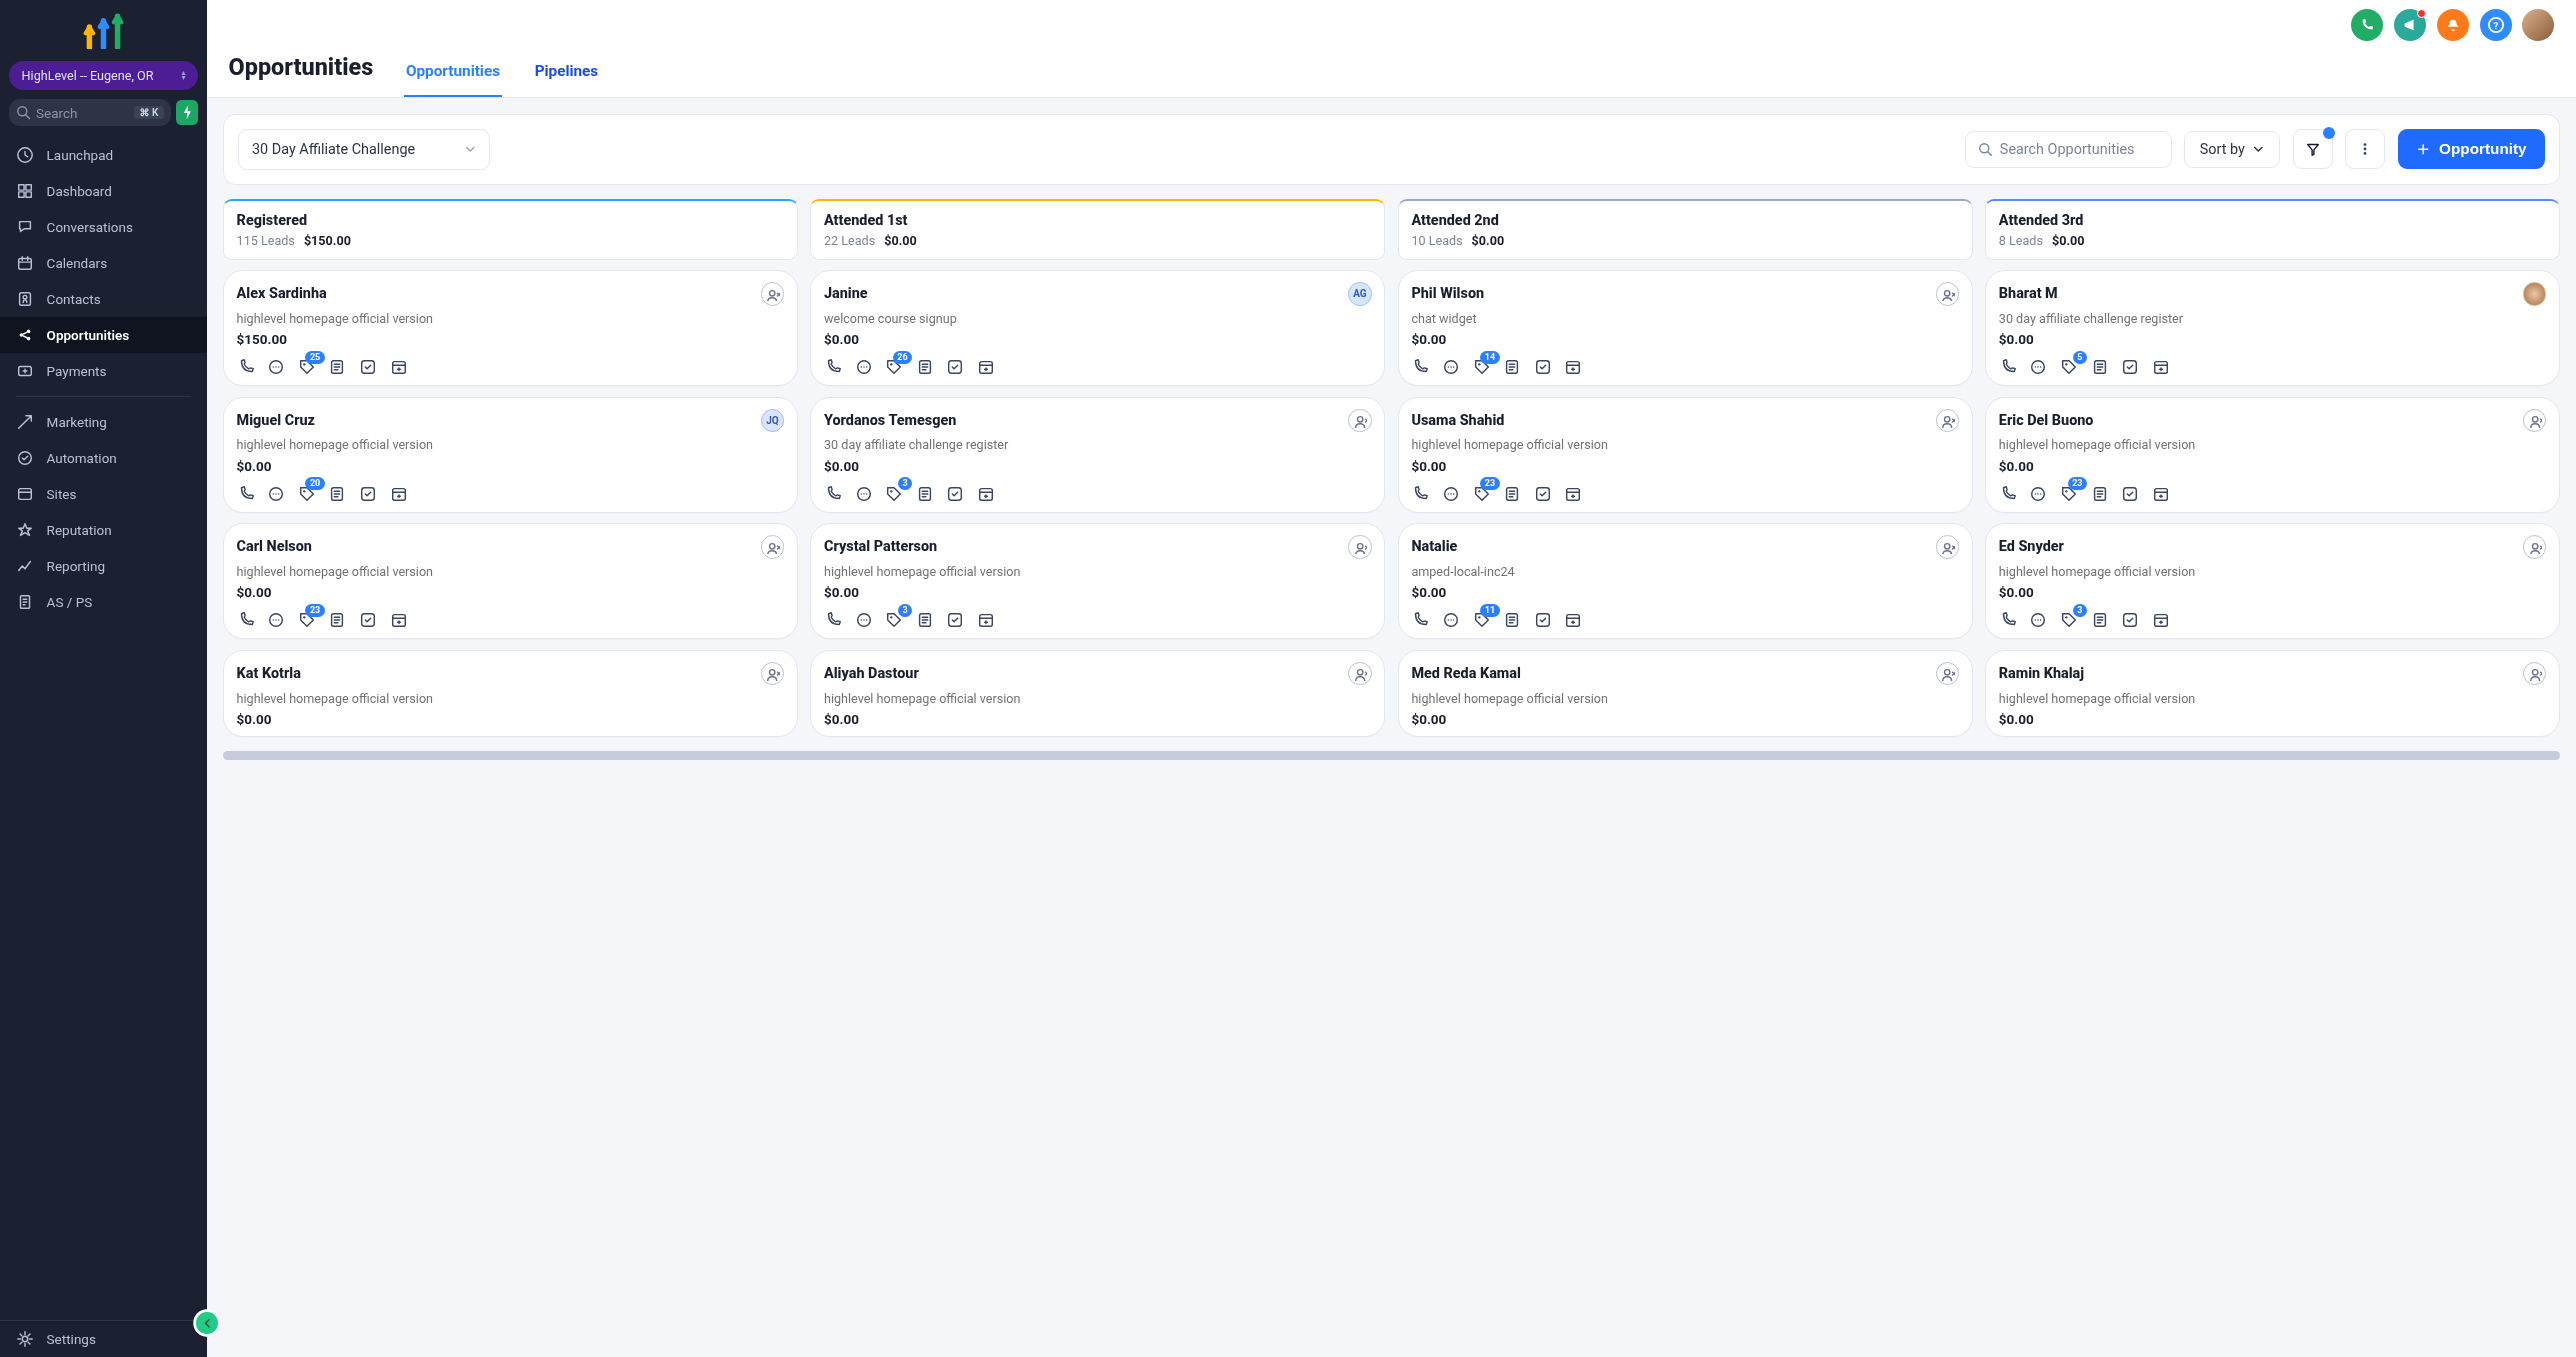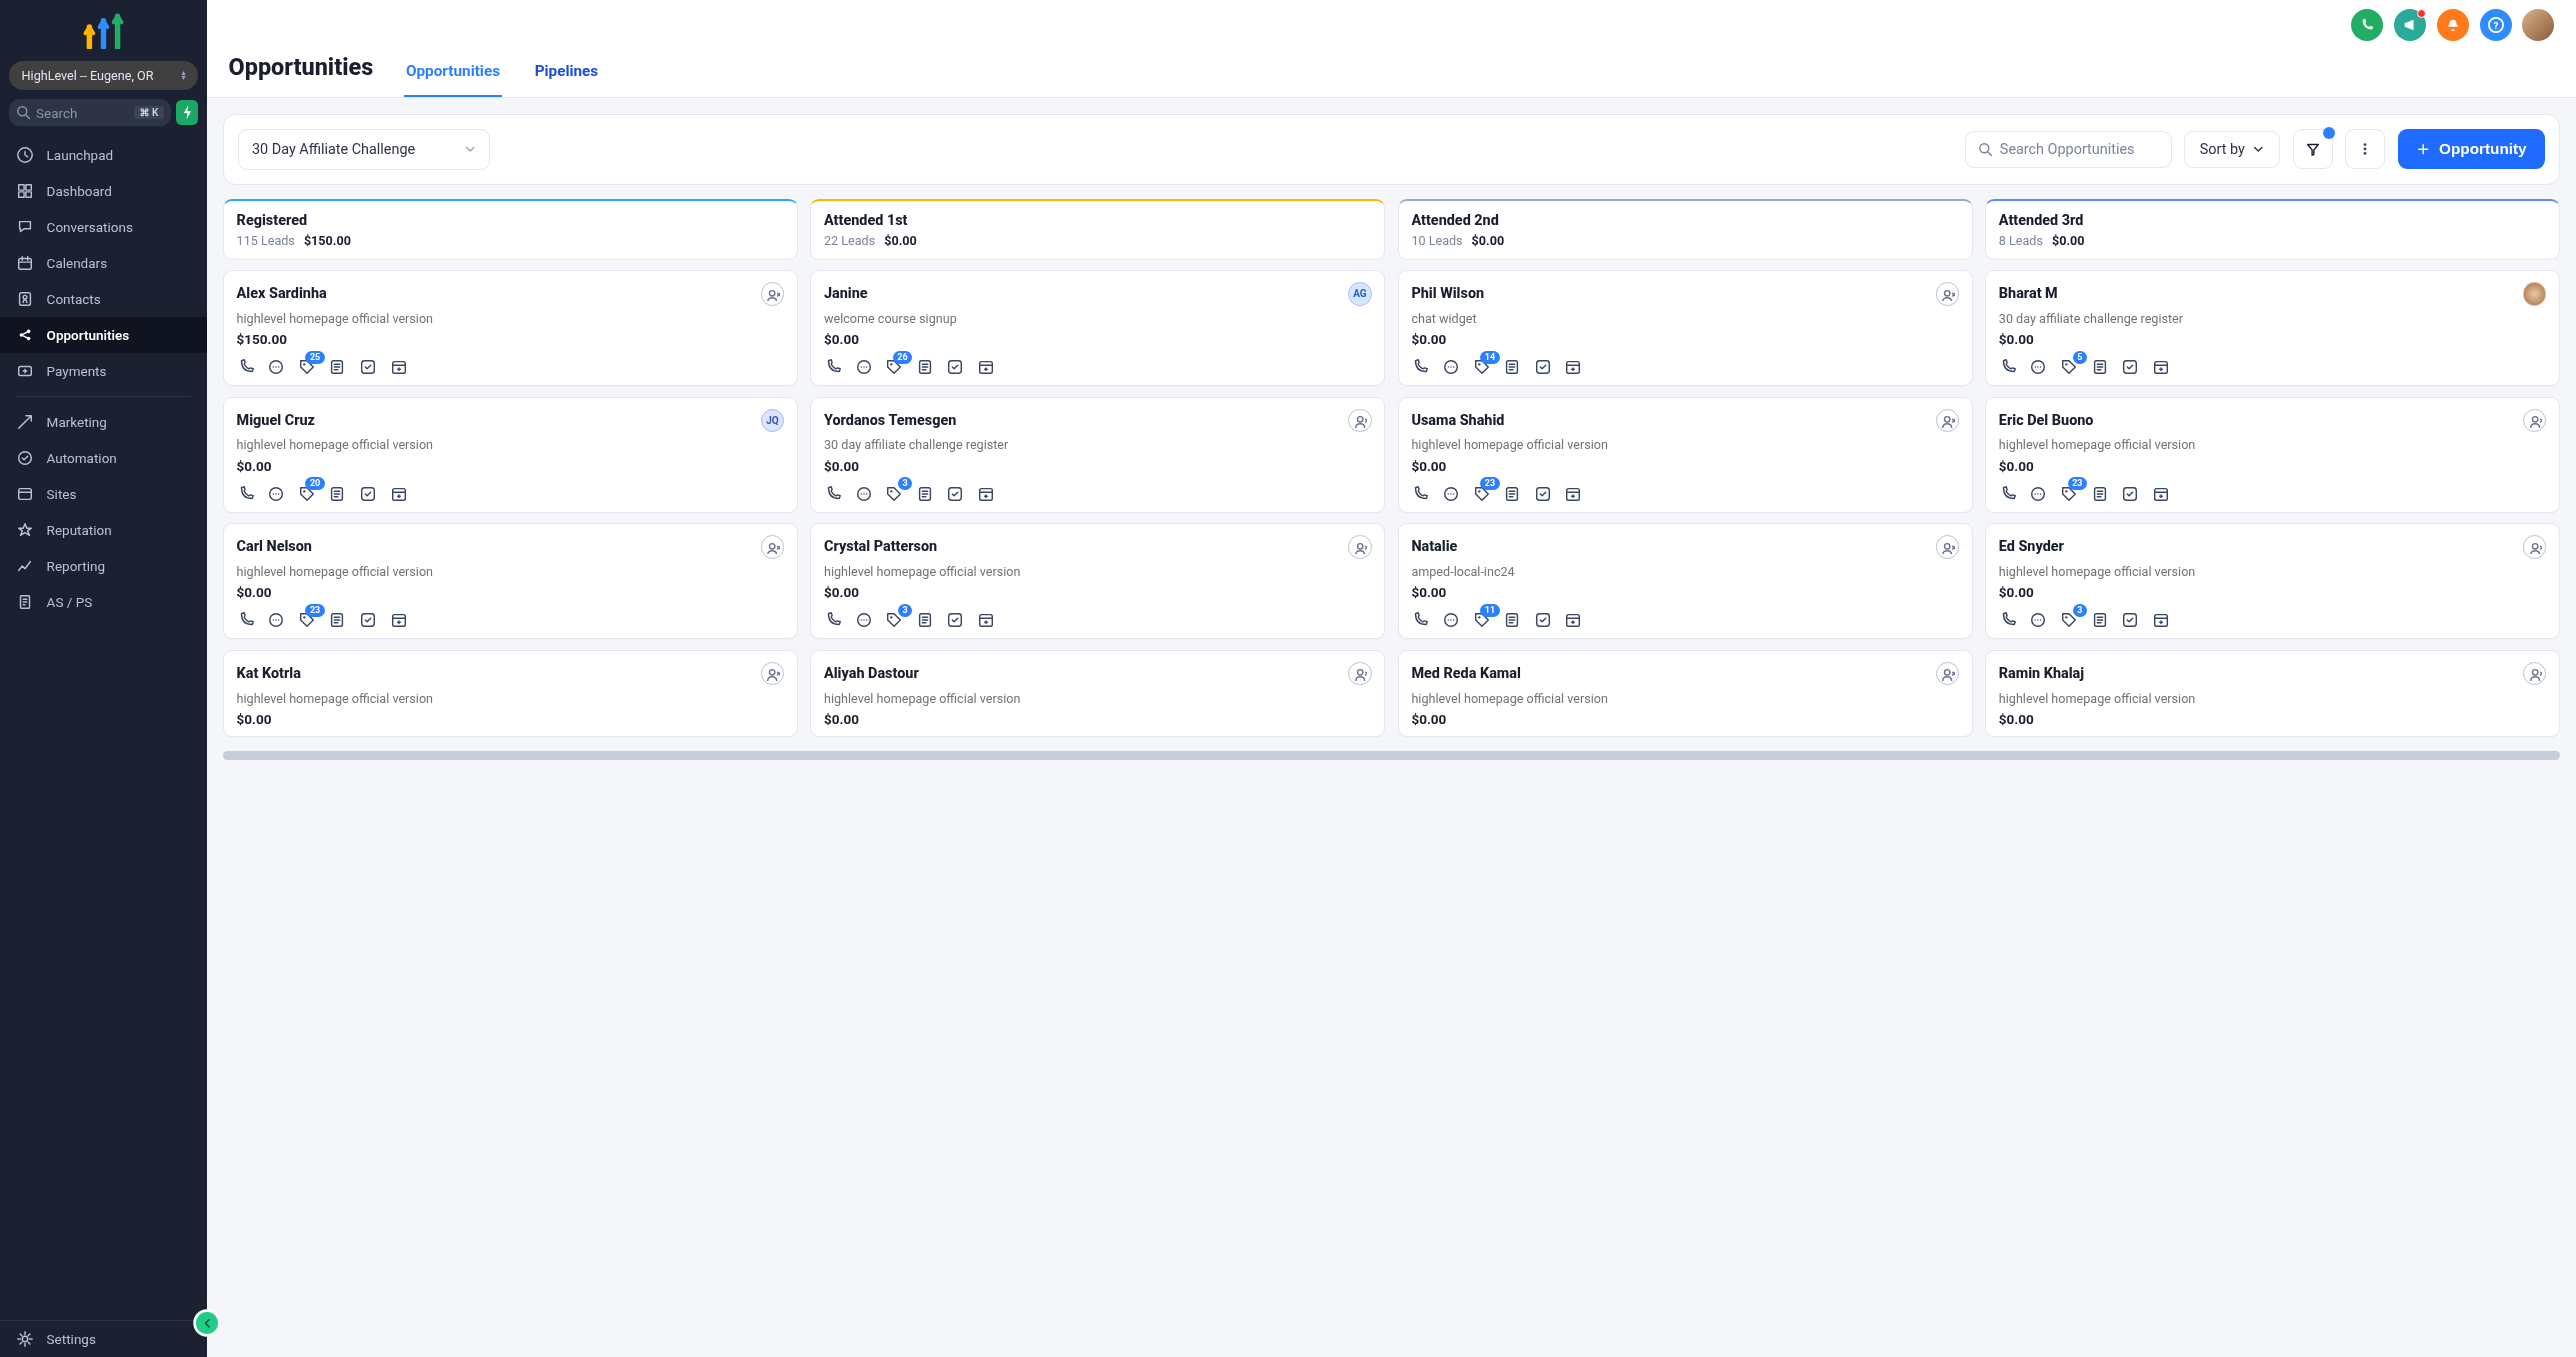--- a/index.html
+++ b/index.html
@@ -19,21 +19,21 @@
     --font: -apple-system,BlinkMacSystemFont,"Segoe UI",Roboto,Helvetica,Arial,sans-serif;
   }
   *{box-sizing:border-box}
   html,body{margin:0;padding:0;font-family:var(--font);background:#fff;color:var(--heading);height:100%}
   body{display:flex;min-height:100vh;overflow:hidden}
 
   
   .sidebar{width:207px;flex:0 0 207px;background:var(--sidebar-bg);color:var(--sidebar-text);display:flex;flex-direction:column;font-size:13.5px;position:relative}
   .logo{height:50px;display:flex;align-items:center;justify-content:center;padding-top:12.6px}
   .logo-svg{height:36px}
-  .loc-switcher{margin:10.8px 9px 9px;background:#404040;border-radius:16px;padding:7.2px 12.6px;display:flex;align-items:center;justify-content:space-between;cursor:pointer;font-size:12.6px;color:#dfe5f0}
+  .loc-switcher{margin:10.8px 9px 9px;background:#4c1d95;border-radius:16px;padding:7.2px 12.6px;display:flex;align-items:center;justify-content:space-between;cursor:pointer;font-size:12.6px;color:#dfe5f0}
   .updown{display:flex;flex-direction:column;line-height:5.4px;font-size:8px;color:#9aa5bd}
   .search-row{margin:0 9px 10.8px;display:flex;gap:5.4px;align-items:center}
   .search-box{flex:1;background:#2c3446;border-radius:11px;padding:5.4px 7.2px;display:flex;align-items:center;gap:5.4px;color:#8a93a8;font-size:13.5px}
   .search-box .kbd{margin-left:auto;background:#3a4358;color:#cfd6e6;border-radius:3.6px;padding:0.9px 5.4px;font-size:10px;font-weight:600}
   .bolt{width:21.6px;height:25px;border-radius:5.4px;background:#1da766;display:flex;align-items:center;justify-content:center;color:#fff}
   .nav{flex:1;overflow:auto;padding-bottom:9px}
   .nav-item{display:flex;align-items:center;gap:12.6px;padding:9px 16px;cursor:pointer;color:var(--sidebar-text)}
   .nav-item.active{background:#0f1420;color:#fff;font-weight:600}
   .nav-item .ico{width:18px;height:18px;display:flex;align-items:center;justify-content:center;flex:0 0 18px}
   .nav-sep{height:0.9px;background:#2c3446;margin:7.2px 16px}
@@ -74,21 +74,21 @@
   .column{flex:1;min-width:0;display:flex;flex-direction:column;gap:10.8px}
   .col-head{background:#fff;border:0.9px solid var(--card-border);border-radius:9px;padding:10.8px 12.6px;border-top:2.7px solid transparent}
   .col-head.c0{border-top-color:#29a7ff}
   .col-head.c1{border-top-color:#ffb400}
   .col-head.c2{border-top-color:#9aa9c7}
   .col-head.c3{border-top-color:#5d8bff}
   .col-title{font-weight:800;font-size:14.4px;color:#1a1f2e}
   .col-sub{font-size:12.6px;color:var(--muted);margin-top:3.6px}
   .col-sub b{color:#1a1f2e;margin-left:9px}
 
-  .card{background:#fff;border:0.9px solid var(--card-border);border-radius:9px;padding:10.8px 12.6px 9px;box-shadow:0 0.9px 0 rgba(0,0,0,0.02)}
+  .card{background:#fff;border:0.9px solid var(--card-border);border-radius:20px;padding:10.8px 12.6px 9px;box-shadow:0 0.9px 0 rgba(0,0,0,0.02)}
   .card-row1{display:flex;align-items:center;justify-content:space-between}
   .card-name{font-weight:800;font-size:14.4px;color:#1a1f2e}
   .assign{width:23.4px;height:23.4px;border-radius:50%;border:1.3px solid #b8c1d4;display:flex;align-items:center;justify-content:center;color:#6a7490;font-size:10px;font-weight:700;background:#fff}
   .assign.ag{background:#d7e6ff;border-color:#9fc1ff;color:#2a5bcc}
   .assign.jq{background:#dbe5ff;border-color:#9fb6ff;color:#3a55b8}
   .assign.img{background:radial-gradient(circle,#e8c8aa,#a76b3e);border-color:#d7b18a}
   .card-src{color:#737373;font-size:12.6px;margin-top:5.4px}
   .card-amt{font-weight:700;font-size:13.5px;margin-top:5.4px;color:#1a1f2e}
   .card-icons{display:flex;gap:12.6px;margin-top:10.8px;align-items:center;color:#3a4761}
   .card-icons .ic{width:18px;height:18px;display:flex;align-items:center;justify-content:center;position:relative}

